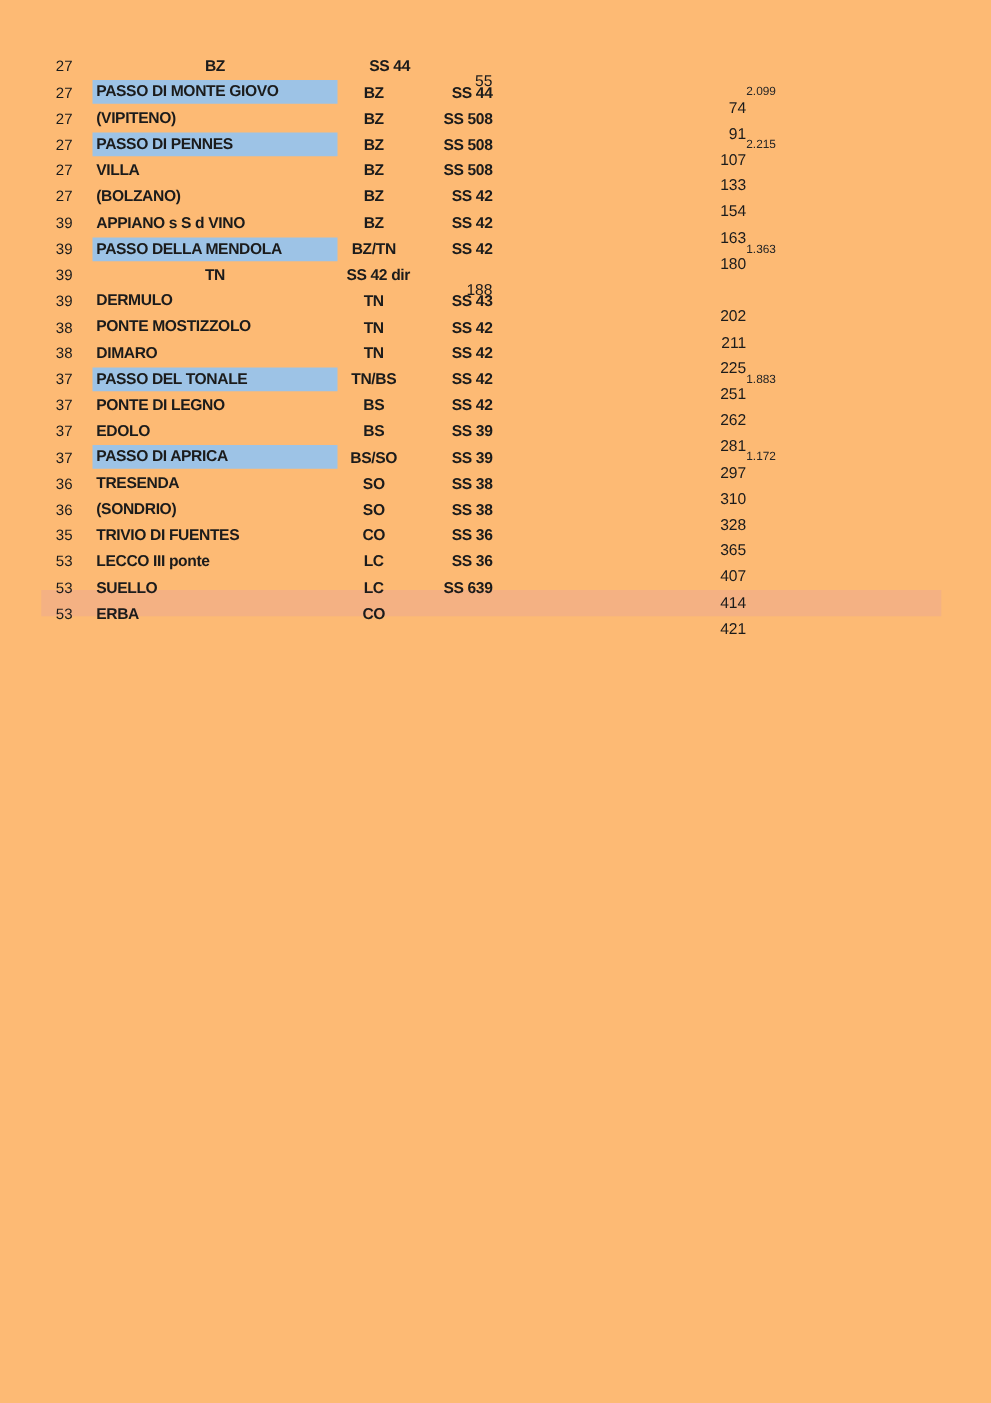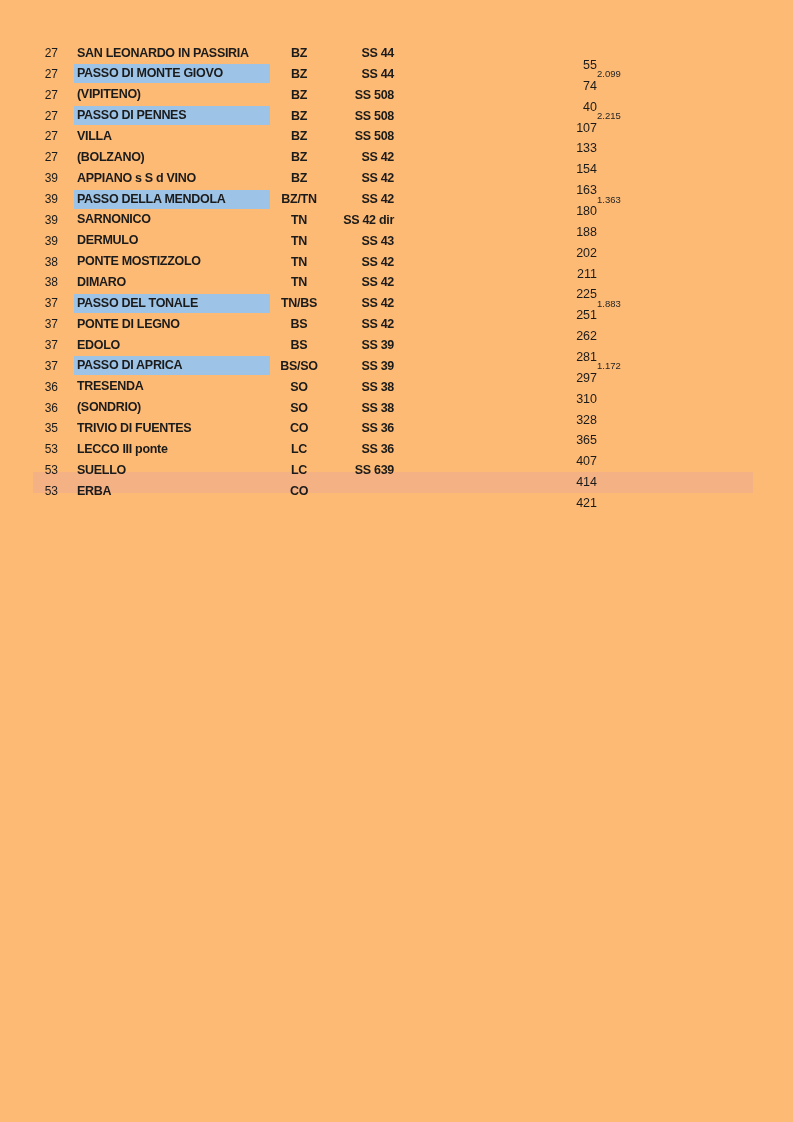--- a/index.html
+++ b/index.html
@@ -78,21 +78,20 @@
   }
 </style>
 </head>
 <body>
 
 <div class="page">
   <div class="route-table" id="route-table">
       <div class="row">
     <div class="cell c-group">27</div>
     <div class="cell c-gap"></div>
-    <div class="cell c-name">SAN LEONARDO IN PASSIRIA</div>
     <div class="cell c-prov">BZ</div>
     <div class="cell c-road">SS 44</div>
     <div class="cell c-km">55</div>
     <div class="cell c-elev"></div>
     <div class="cell c-end"></div>
   </div>
       <div class="row">
     <div class="cell c-group">27</div>
     <div class="cell c-gap"></div>
     <div class="cell c-name hl-pass">PASSO DI MONTE GIOVO</div>
@@ -101,21 +100,21 @@
     <div class="cell c-km">74</div>
     <div class="cell c-elev">2.099</div>
     <div class="cell c-end"></div>
   </div>
       <div class="row">
     <div class="cell c-group">27</div>
     <div class="cell c-gap"></div>
     <div class="cell c-name">(VIPITENO)</div>
     <div class="cell c-prov">BZ</div>
     <div class="cell c-road">SS 508</div>
-    <div class="cell c-km">40</div>
+    <div class="cell c-km">91</div>
     <div class="cell c-elev"></div>
     <div class="cell c-end"></div>
   </div>
       <div class="row">
     <div class="cell c-group">27</div>
     <div class="cell c-gap"></div>
     <div class="cell c-name hl-pass">PASSO DI PENNES</div>
     <div class="cell c-prov">BZ</div>
     <div class="cell c-road">SS 508</div>
     <div class="cell c-km">107</div>
@@ -158,21 +157,20 @@
     <div class="cell c-name hl-pass">PASSO DELLA MENDOLA</div>
     <div class="cell c-prov">BZ/TN</div>
     <div class="cell c-road">SS 42</div>
     <div class="cell c-km">180</div>
     <div class="cell c-elev">1.363</div>
     <div class="cell c-end"></div>
   </div>
       <div class="row">
     <div class="cell c-group">39</div>
     <div class="cell c-gap"></div>
-    <div class="cell c-name">SARNONICO</div>
     <div class="cell c-prov">TN</div>
     <div class="cell c-road">SS 42 dir</div>
     <div class="cell c-km">188</div>
     <div class="cell c-elev"></div>
     <div class="cell c-end"></div>
   </div>
       <div class="row">
     <div class="cell c-group">39</div>
     <div class="cell c-gap"></div>
     <div class="cell c-name">DERMULO</div>

